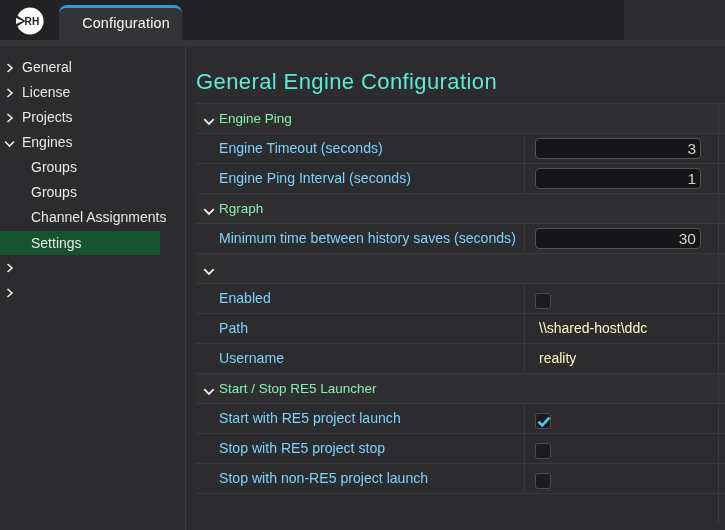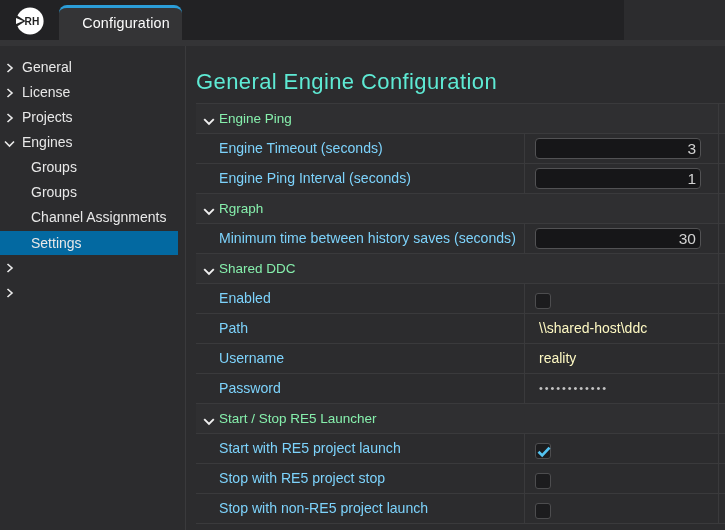--- a/index.html
+++ b/index.html
@@ -10,21 +10,21 @@
 .strip{position:absolute;left:0;top:40px;width:725px;height:6px;background:#343436;z-index:3}
 .vdiv{position:absolute;left:185px;top:46px;width:1px;height:484px;background:#3a3a3c}
 .logo{position:absolute;left:16px;top:7px;width:28px;height:28px}
 .tab{position:absolute;left:59px;top:5px;width:123px;height:35px;background:#343436;border-top:3px solid #2b9dd8;border-radius:8px 8px 0 0;color:#fdfdfd;font-size:14.3px;text-align:center;padding-left:11px;line-height:31px;letter-spacing:.2px}
 
 .sidebar{position:absolute;left:0;top:40px;width:185px;height:490px;background:#2c2c2e}
 .nav{position:absolute;left:0;width:186px;height:25px;line-height:25px;color:#e8e8e8;font-size:14px}
 .nav .txt{position:absolute;left:22px;top:0}
 .nav .txt2{position:absolute;left:31px;top:0}
 .nav svg{position:absolute;left:6px;top:8px}
-.nav.sel{background:#0369a1;height:24px;line-height:24px;width:178px}
+.nav.sel{background:#14532d;height:24px;line-height:24px;width:160px}
 
 .content{position:absolute;left:186px;top:46px;width:539px;height:484px;background:#2c2c2e}
 h1{position:absolute;left:10px;top:64px;font-size:22px;font-weight:400;color:#5eead4;white-space:nowrap;letter-spacing:.4px}
 .table{position:absolute;left:10px;top:57px;width:529px;border-top:1px solid #3a3a3c}
 .row{position:relative;height:30px;border-bottom:1px solid #3a3a3c;background:#2c2c2e}
 .row.hdr{background:#2f2f31}
 .row.hdr .ht{position:absolute;left:23px;top:0;line-height:29px;font-size:13.5px;color:#86efac;white-space:nowrap}
 .row.hdr svg{position:absolute;left:6.5px;top:13.5px}
 .row .lbl{position:absolute;left:23px;top:0;line-height:29px;font-size:14.1px;color:#7dd3fc;white-space:nowrap}
 .row .vsep{position:absolute;left:328px;top:0;width:1px;height:29px;background:#3a3a3c}
@@ -124,41 +124,35 @@
         </div>
       <div class="row">
           <span class="lbl">Minimum time between history saves (seconds)</span>
           <span class="vsep"></span>
           <div class="inp">30</div>
         </div>
       <div class="row hdr">
           <svg width="12" height="8" viewBox="0 0 12 8">
             <polyline points="1.2,1.1 6,6 10.8,1.1" fill="none" stroke="#f0f0f0" stroke-width="1.9"></polyline>
           </svg>
-          <span class="ht">Shared DDC</span>
         </div>
       <div class="row">
           <span class="lbl">Enabled</span>
           <span class="vsep"></span>
           <div class="cb"></div>
         </div>
       <div class="row">
           <span class="lbl">Path</span>
           <span class="vsep"></span>
           <span class="val">\\shared-host\ddc</span>
         </div>
       <div class="row">
           <span class="lbl">Username</span>
           <span class="vsep"></span>
           <span class="val">reality</span>
-        </div>
-      <div class="row">
-          <span class="lbl">Password</span>
-          <span class="vsep"></span>
-          <span class="dots">••••••••••••</span>
         </div>
       <div class="row hdr">
           <svg width="12" height="8" viewBox="0 0 12 8">
             <polyline points="1.2,1.1 6,6 10.8,1.1" fill="none" stroke="#f0f0f0" stroke-width="1.9"></polyline>
           </svg>
           <span class="ht">Start / Stop RE5 Launcher</span>
         </div>
       <div class="row">
           <span class="lbl">Start with RE5 project launch</span>
           <span class="vsep"></span>

